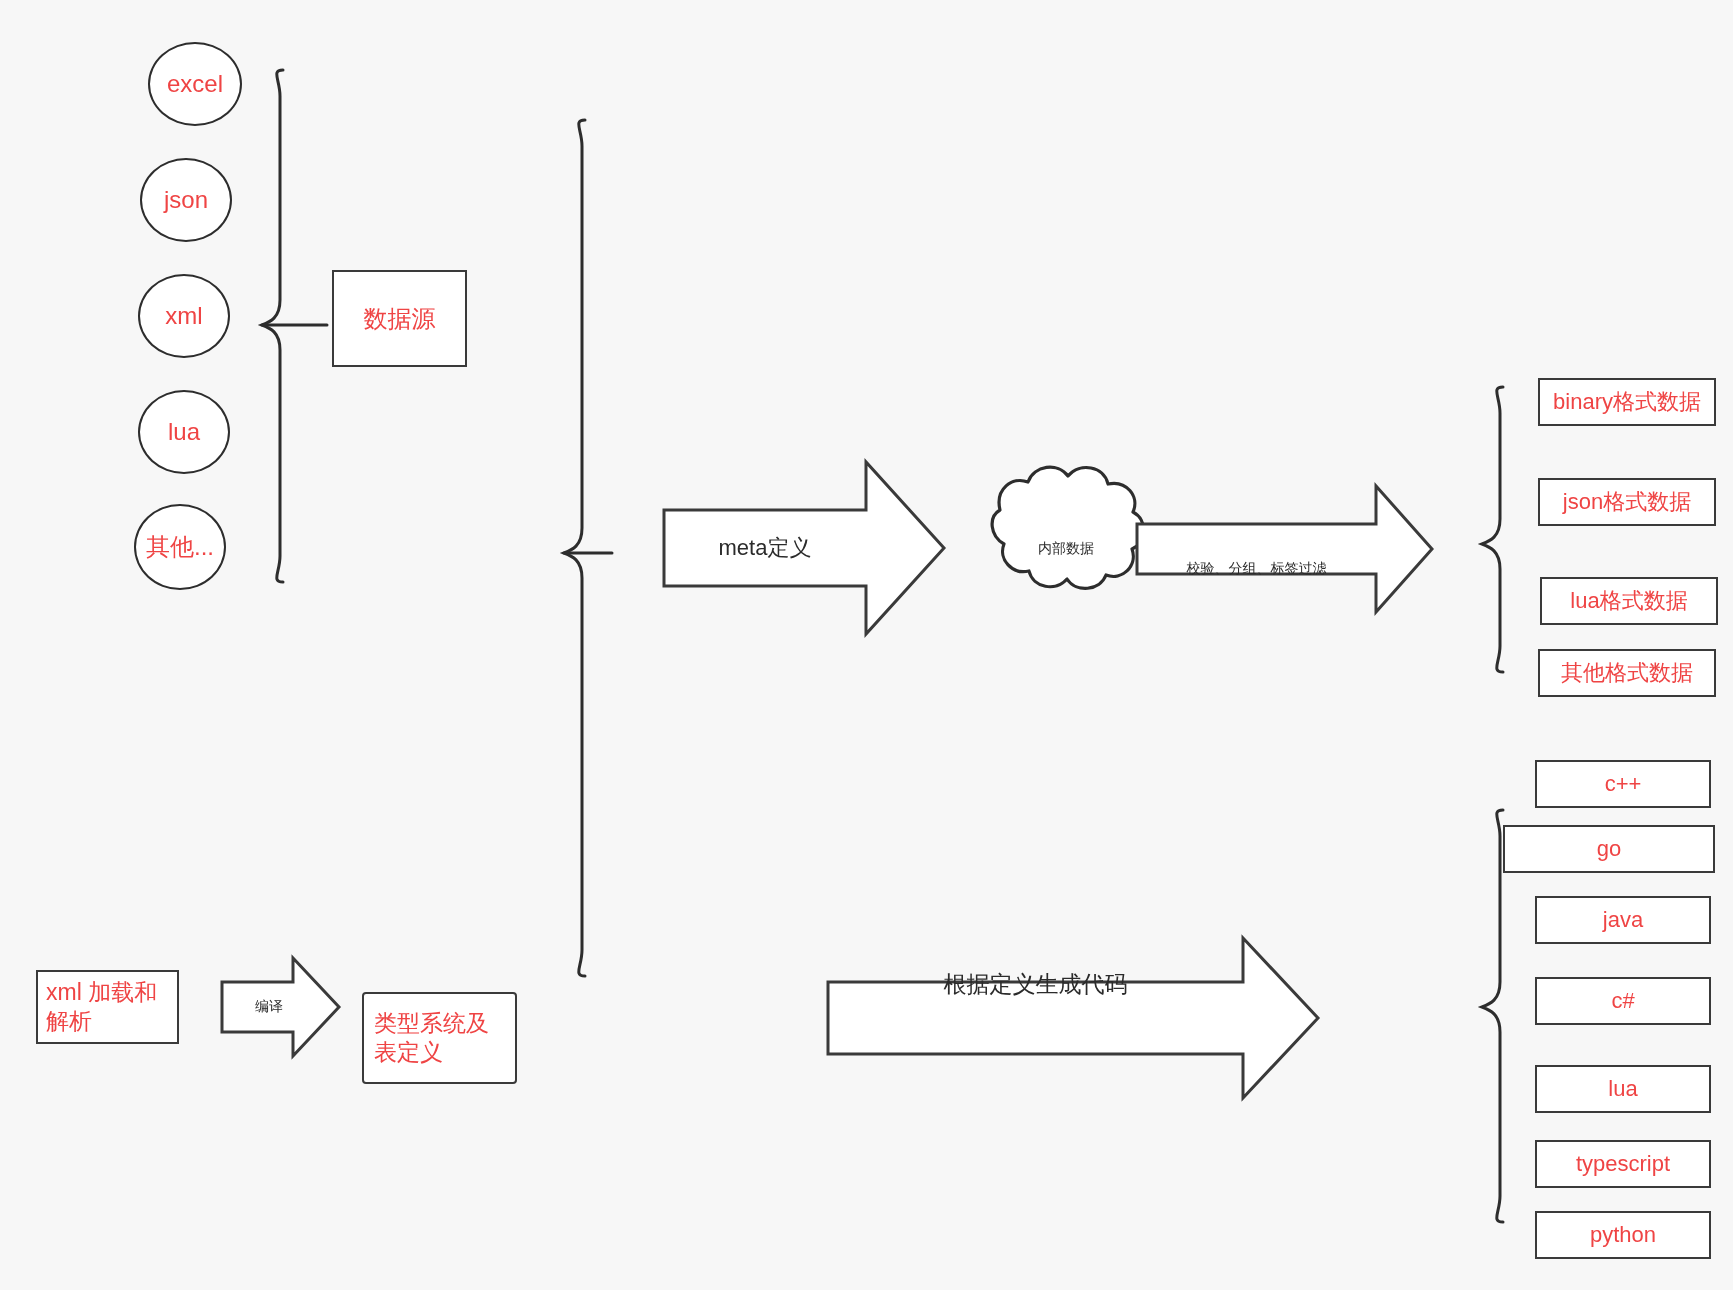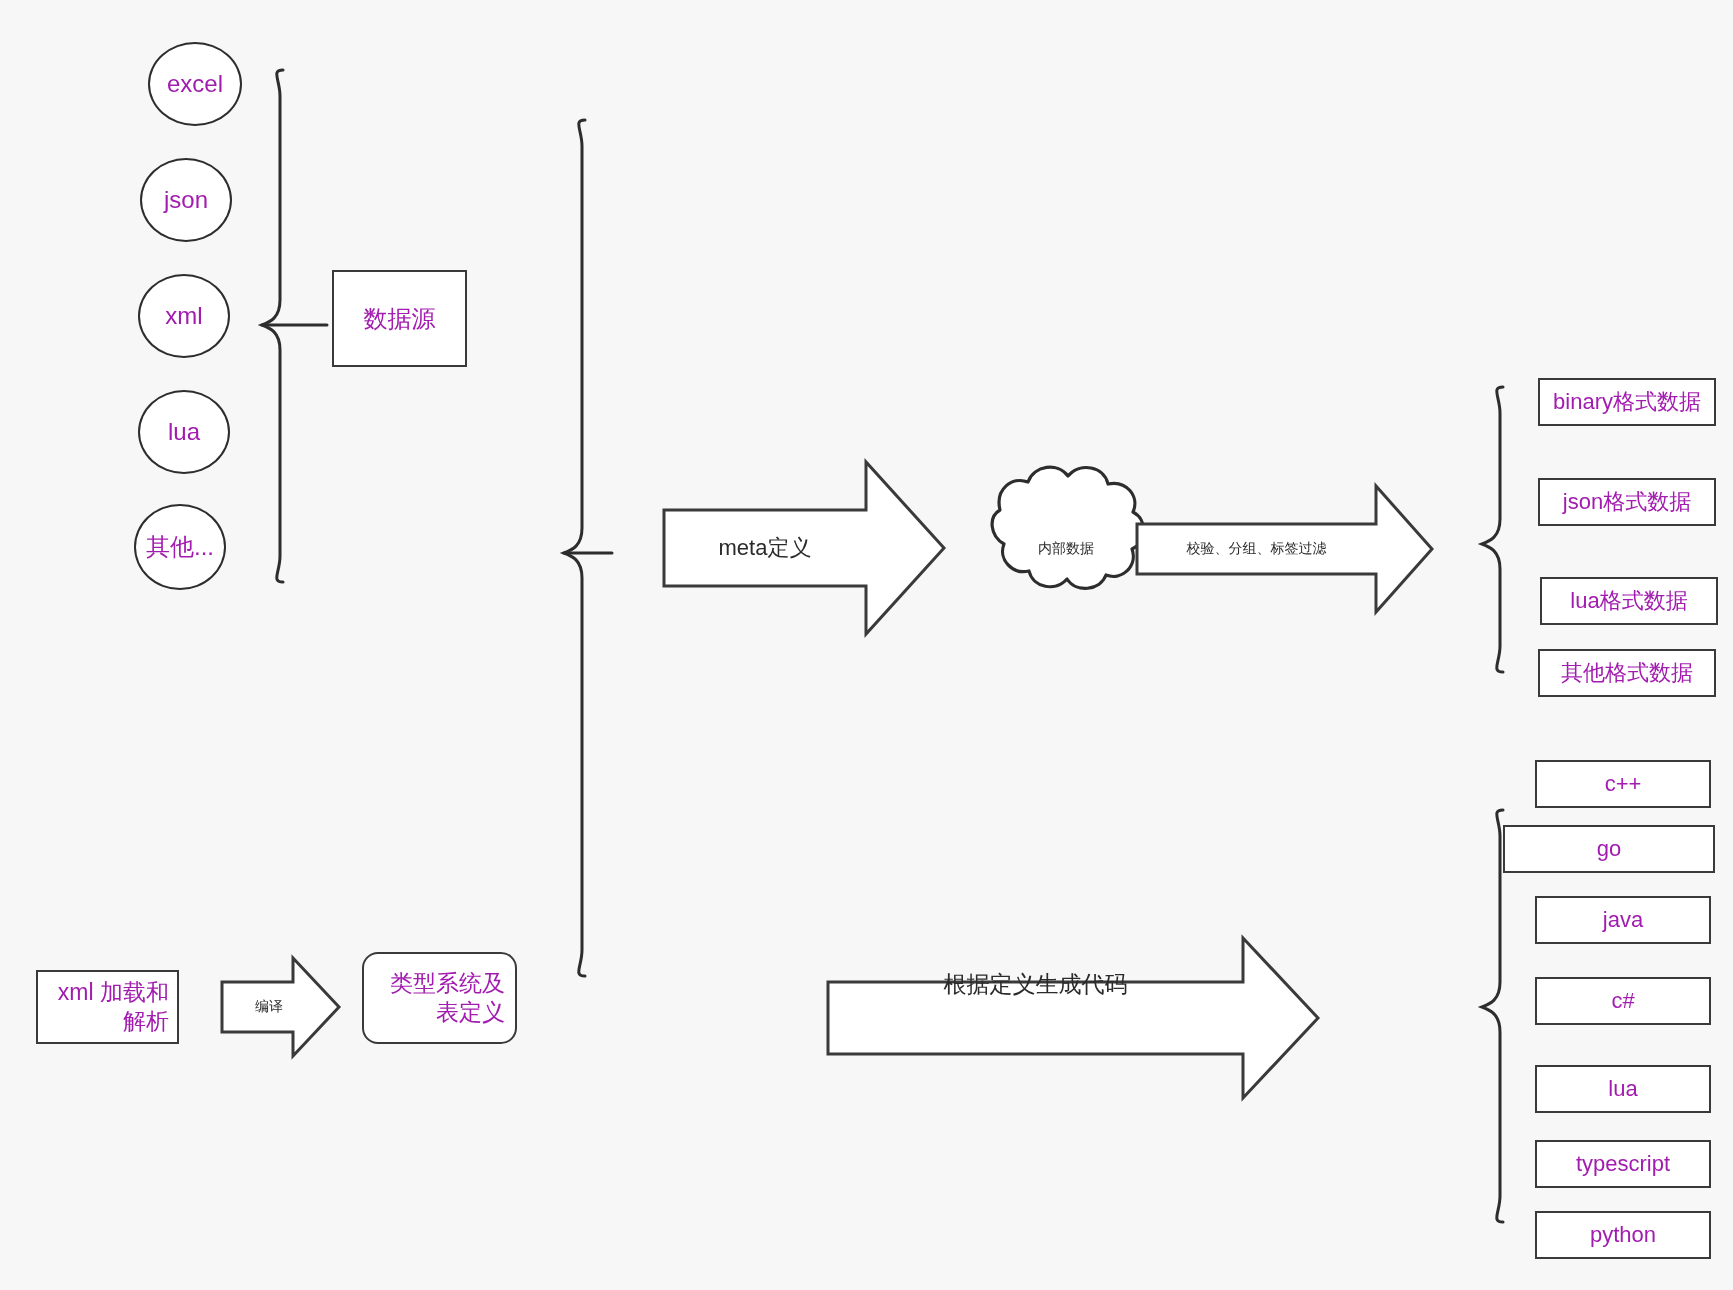--- a/index.html
+++ b/index.html
@@ -17,36 +17,37 @@
     height: 1290px;
     background: #f7f7f7;
     overflow: hidden;
   }
   .node {
     position: absolute;
     box-sizing: border-box;
     display: flex;
     align-items: center;
     justify-content: center;
-    text-align: right;
+    text-align: left;
     background: #ffffff;
     border: 2.5px solid #3a3a3a;
-    color: #a21caf;
+    color: #ef4444;
     line-height: 1.25;
   }
   .ellipse {
     border-radius: 50%;
     background: #ffffff;
     border: 2.8px solid #2d2d2d;
   }
   .rect {
     border-radius: 0;
   }
   .rounded {
-    border-radius: 16px;
+    border-radius: 4px;
+    margin-top: 40px;
   }
   .svg-layer {
     position: absolute;
     left: 0;
     top: 0;
     width: 1733px;
     height: 1290px;
     pointer-events: none;
   }
   .arrow-label {
@@ -172,21 +173,21 @@
   </div>
 
   <div class="arrow-label fs-22" style="left:664px; top:510px; width:202px; height:76px;">
     <span>meta定义</span>
   </div>
 
   <div class="arrow-label fs-21" style="left:996px; top:522px; width:140px; height:54px;">
     <span>内部数据</span>
   </div>
 
-  <div class="arrow-label fs-21" style="left:1137px; top:524px; width:239px; height:50px;">
+  <div class="arrow-label fs-21" style="left:1137px; top:544px; width:239px; height:50px;">
     <span>校验、分组、标签过滤</span>
   </div>
 
   <div class="arrow-label fs-23" style="left:828px; top:948px; width:415px; height:72px;">
     <span>根据定义生成代码</span>
   </div>
 
   <div class="arrow-label fs-21" style="left:230px; top:982px; width:78px; height:50px;">
     <span>编译</span>
   </div>

